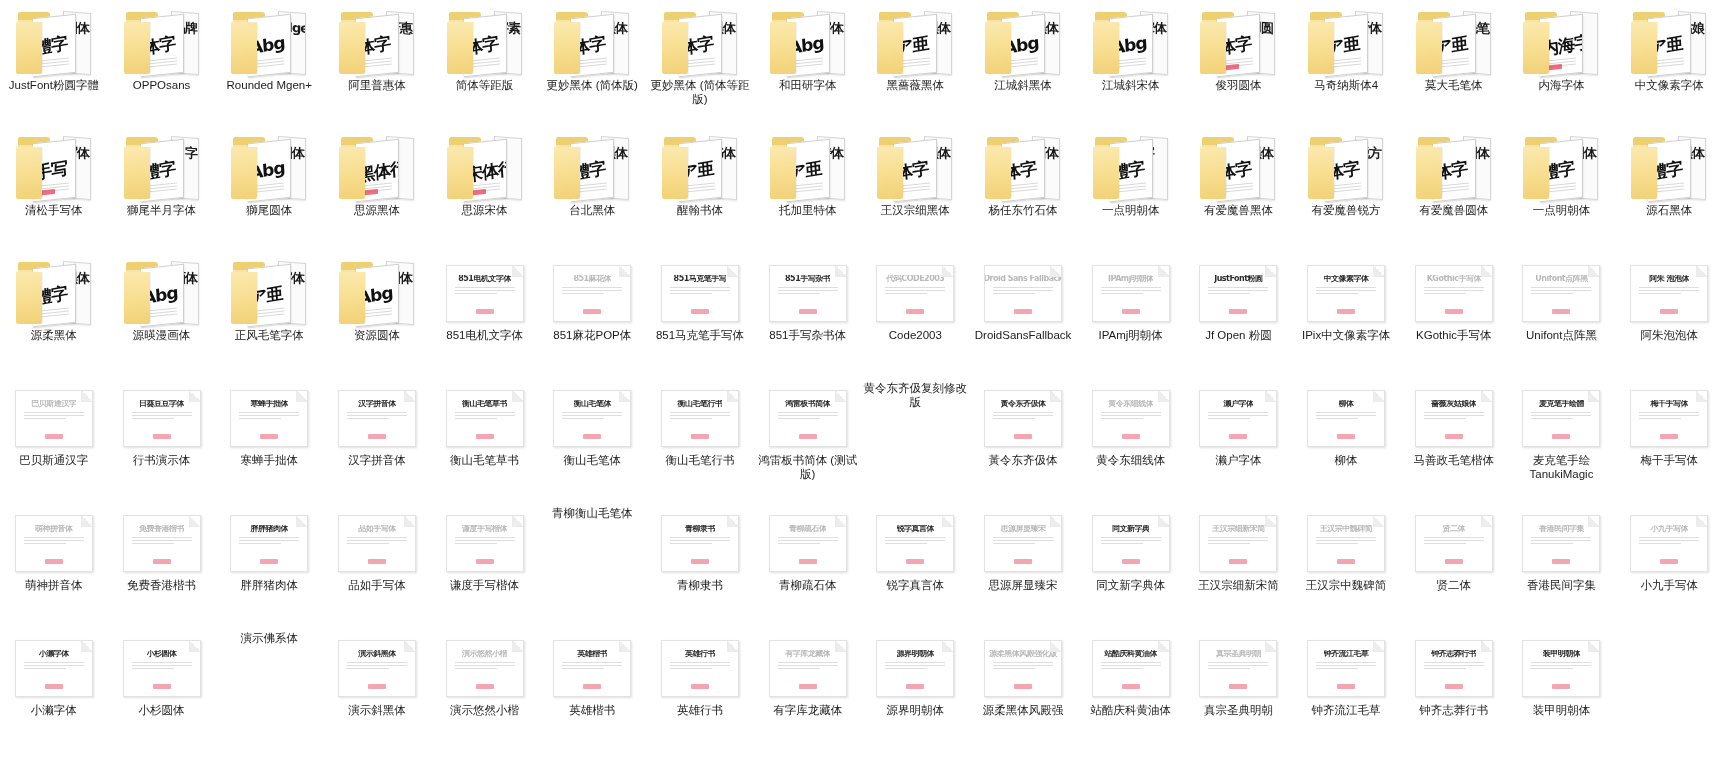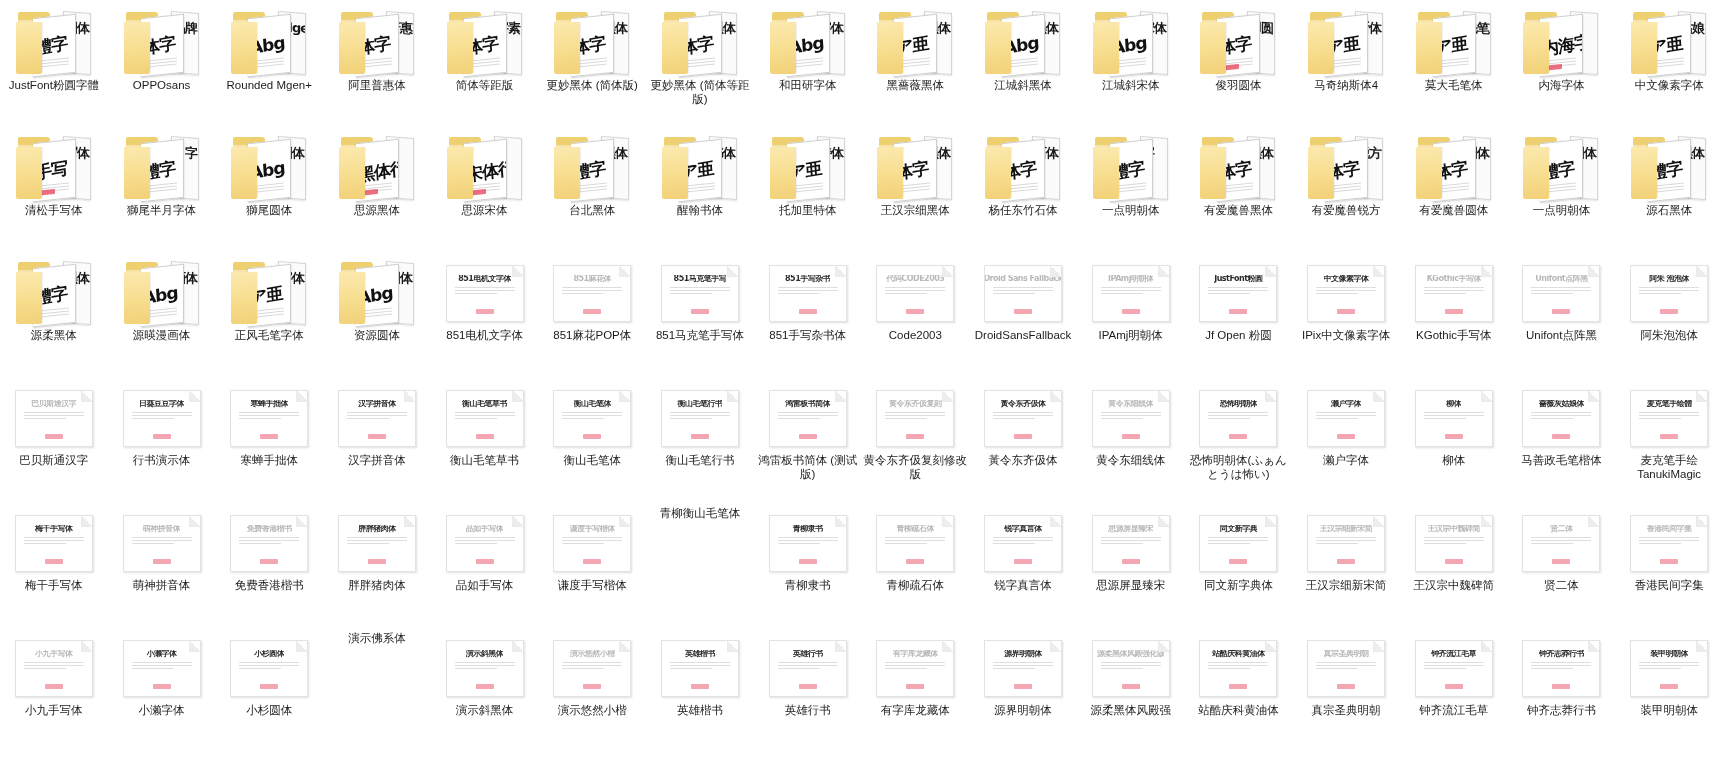--- a/index.html
+++ b/index.html
@@ -1197,32 +1197,20 @@
             <i></i>
             <i></i>
             <i style="width:70%"></i>
           </div>
           <div class="pstamp"></div>
         </div>
       </div>
       <div class="label">鸿雷板书简体 (测试版)</div>
     </div>
     <div class="item">
-      <div class="thumb">
-        <div class="card faint">
-          <div class="corner"></div>
-          <div class="ptitle">黄令东齐伋复刻</div>
-          <div class="psub">
-            <i></i>
-            <i></i>
-            <i style="width:70%"></i>
-          </div>
-          <div class="pstamp"></div>
-        </div>
-      </div>
       <div class="label">黄令东齐伋复刻修改版</div>
     </div>
     <div class="item">
       <div class="thumb">
         <div class="card">
           <div class="corner"></div>
           <div class="ptitle">黃令东齐伋体</div>
           <div class="psub">
             <i></i>
             <i></i>
@@ -1240,35 +1228,20 @@
           <div class="ptitle">黄令东细线体</div>
           <div class="psub">
             <i></i>
             <i></i>
             <i style="width:70%"></i>
           </div>
           <div class="pstamp"></div>
         </div>
       </div>
       <div class="label">黄令东细线体</div>
-    </div>
-    <div class="item">
-      <div class="thumb">
-        <div class="card">
-          <div class="corner"></div>
-          <div class="ptitle">恐怖明朝体</div>
-          <div class="psub">
-            <i></i>
-            <i></i>
-            <i style="width:70%"></i>
-          </div>
-          <div class="pstamp"></div>
-        </div>
-      </div>
-      <div class="label">恐怖明朝体(ふぁんとうは怖い)</div>
     </div>
     <div class="item">
       <div class="thumb">
         <div class="card">
           <div class="corner"></div>
           <div class="ptitle">濑户字体</div>
           <div class="psub">
             <i></i>
             <i></i>
             <i style="width:70%"></i>

